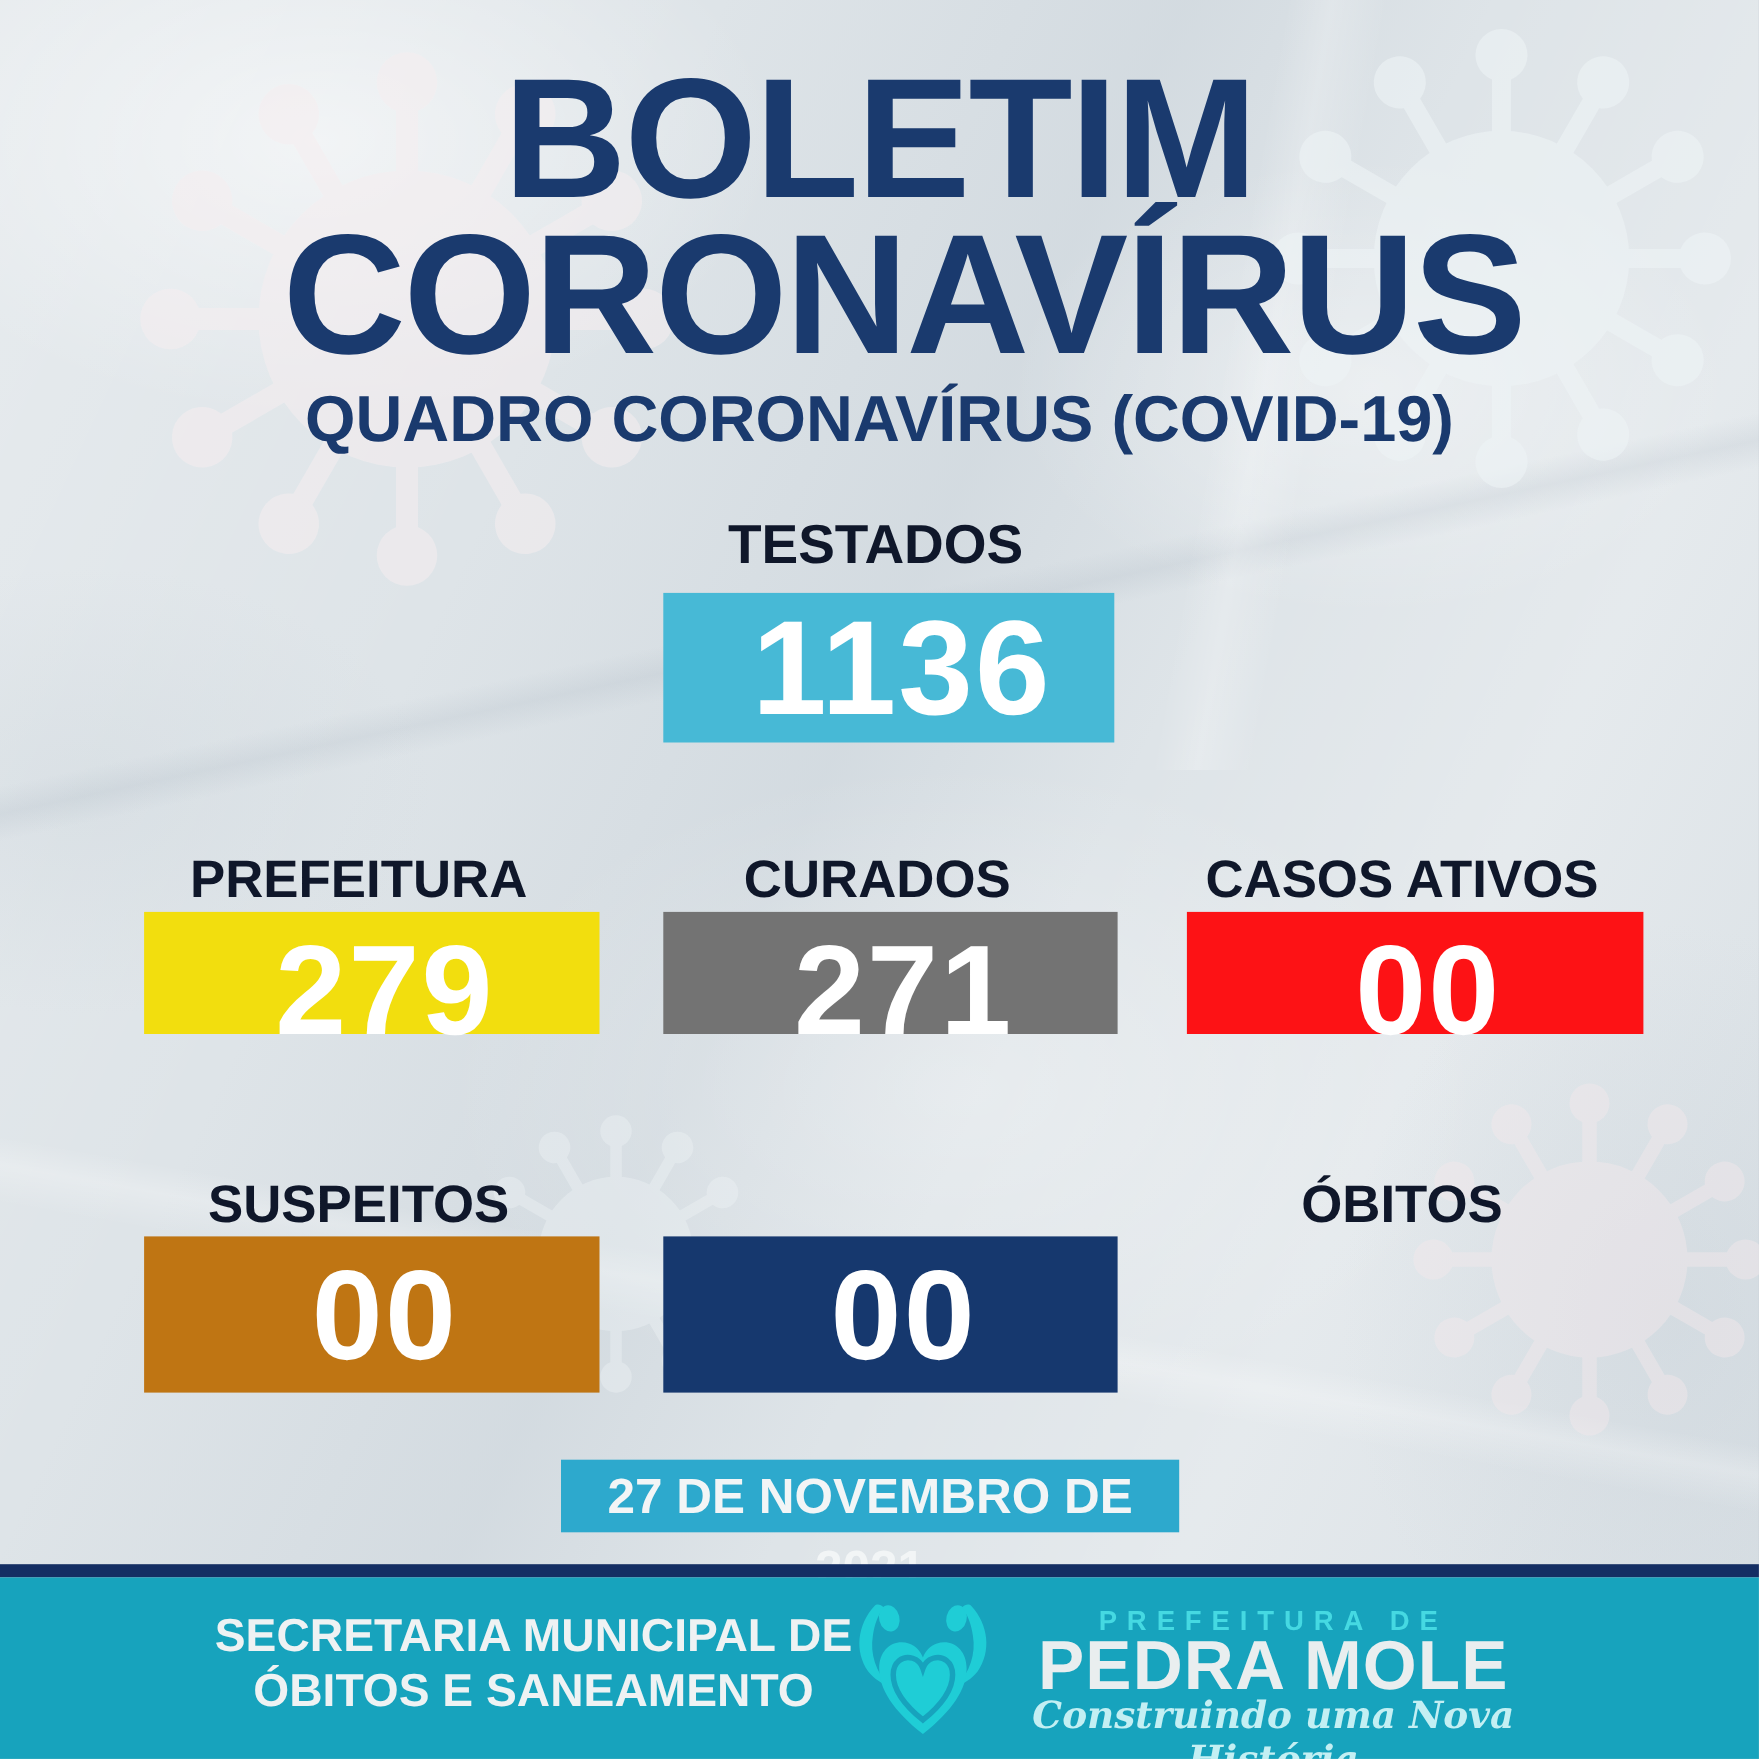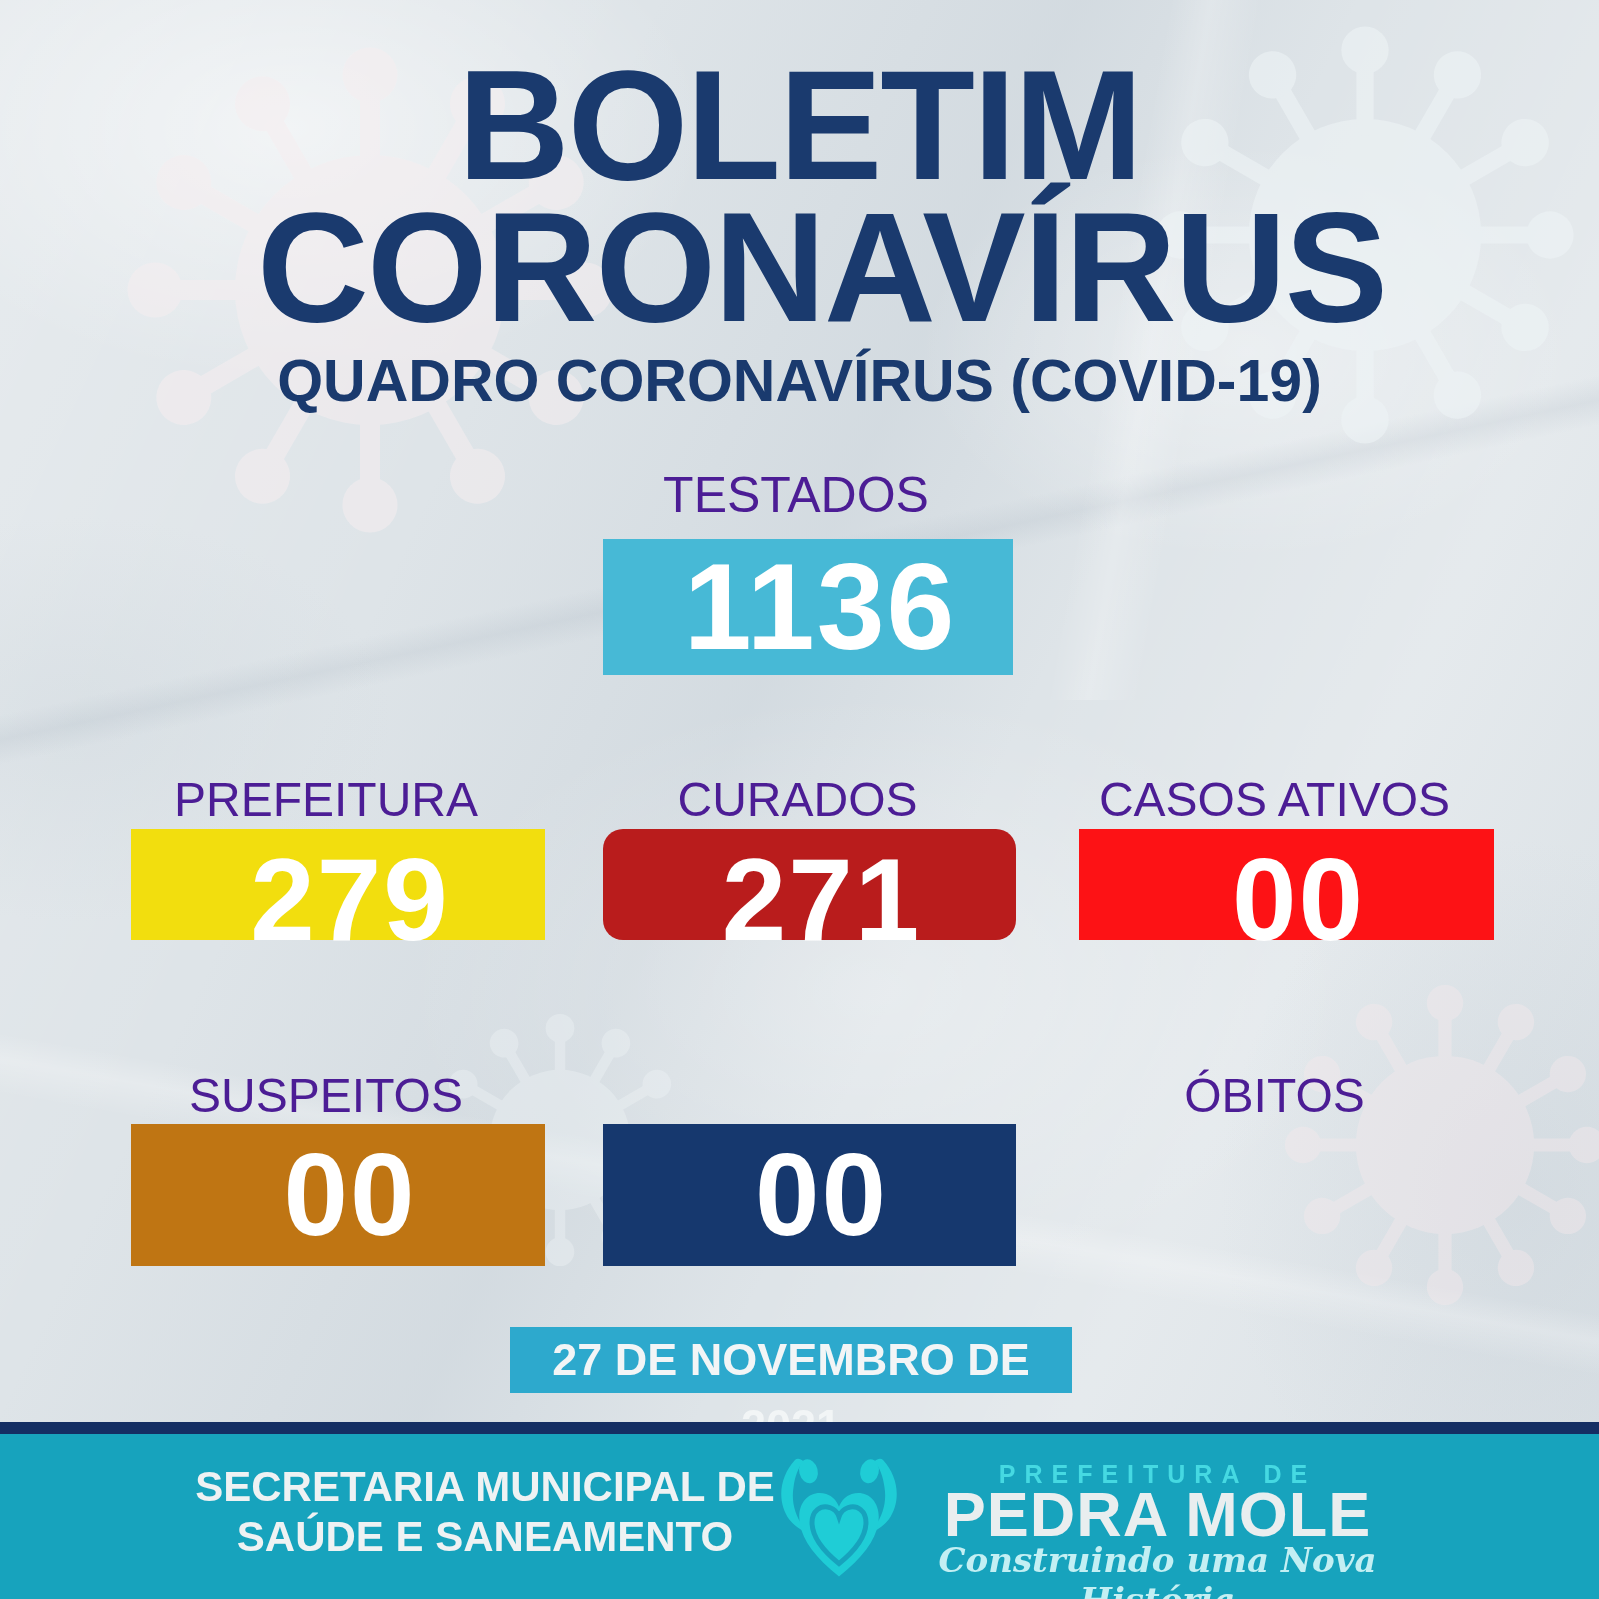--- a/index.html
+++ b/index.html
@@ -29,22 +29,22 @@
     background:linear-gradient(100deg, transparent 46%, rgba(255,255,255,.45) 50%, transparent 55%);}
 
   .wm{position:absolute;pointer-events:none;}
 
   .title-line{position:absolute;left:0;width:100%;text-align:center;
     font-weight:bold;color:#1a3a6e;line-height:1;}
   #title1{top:48px;font-size:155px;letter-spacing:-2px;}
   #title2{top:190px;font-size:155px;letter-spacing:-2px;padding-left:22px;}
   #subtitle{top:352px;font-size:59px;letter-spacing:0;}
 
-  .stat-label{position:absolute;text-align:center;font-weight:normal;
-    color:#4c1d95;font-size:48px;line-height:1.1;}
+  .stat-label{position:absolute;text-align:center;font-weight:bold;
+    color:#0f172a;font-size:48px;line-height:1.1;}
   .stat-box{position:absolute;text-align:center;font-weight:bold;color:#ffffff;padding-left:24px;}
   .stat-value{display:block;}
 
   #feat-label{left:603px;top:468px;width:386px;font-size:50px;}
   #feat-box{left:603px;top:539px;width:386px;height:136px;}
   #feat-box .stat-value{font-size:122px;line-height:136px;letter-spacing:2px;}
 
   .col1{left:131px;width:390px;}
   .col2{left:603px;width:389px;}
   .col3{left:1079px;width:391px;}
@@ -126,21 +126,21 @@
     <span class="stat-value">1136</span>
   </div>
 
   <div class="stat-label col1 r1lab">PREFEITURA</div>
   <div class="stat-label col2 r1lab">CURADOS</div>
   <div class="stat-label col3 r1lab">CASOS ATIVOS</div>
 
   <div class="stat-box col1 r1box" style="background-color: rgb(242, 222, 14);">
     <span class="stat-value">279</span>
   </div>
-  <div class="stat-box col2 r1box" style="background-color: #b91c1c; border-radius: 20px;">
+  <div class="stat-box col2 r1box" style="background-color: #737373;">
     <span class="stat-value">271</span>
   </div>
   <div class="stat-box col3 r1box" style="background-color: rgb(253, 18, 21);">
     <span class="stat-value">00</span>
   </div>
 
   <div class="stat-label col1 r2lab">SUSPEITOS</div>
   <div class="stat-label col3 r2lab">ÓBITOS</div>
 
   <div class="stat-box col1 r2box" style="background-color: rgb(191, 117, 19);">
@@ -150,21 +150,21 @@
     <span class="stat-value">00</span>
   </div>
 
   <div id="date-bar" style="background-color: rgb(45, 169, 205);">27 DE NOVEMBRO DE 2021</div>
 
   <div id="footer-divider" style="background-color: rgb(20, 46, 99);"></div>
   <div id="footer-band" style="background-color: rgb(23, 163, 189);"></div>
 
   <div id="org-text">
     <span>SECRETARIA MUNICIPAL DE</span><br>
-    <span>SAÚDE E SANEAMENTO</span>
+    <span>ÓBITOS E SANEAMENTO</span>
   </div>
 
   <svg id="logo-icon" viewBox="0 0 200 200">
     <g fill="currentColor">
 
       <ellipse cx="57" cy="30" rx="13" ry="17" transform="rotate(-14 57 30)"></ellipse>
       <path d="M38,14 C16,38 12,72 30,98 C38,108 48,114 56,116 C40,98 32,76 36,52 C38,38 42,26 50,16 C46,12 41,11 38,14 Z"></path>
 
       <ellipse cx="143" cy="30" rx="13" ry="17" transform="rotate(14 143 30)"></ellipse>
       <path d="M162,14 C184,38 188,72 170,98 C162,108 152,114 144,116 C160,98 168,76 164,52 C162,38 158,26 150,16 C154,12 159,11 162,14 Z"></path>

